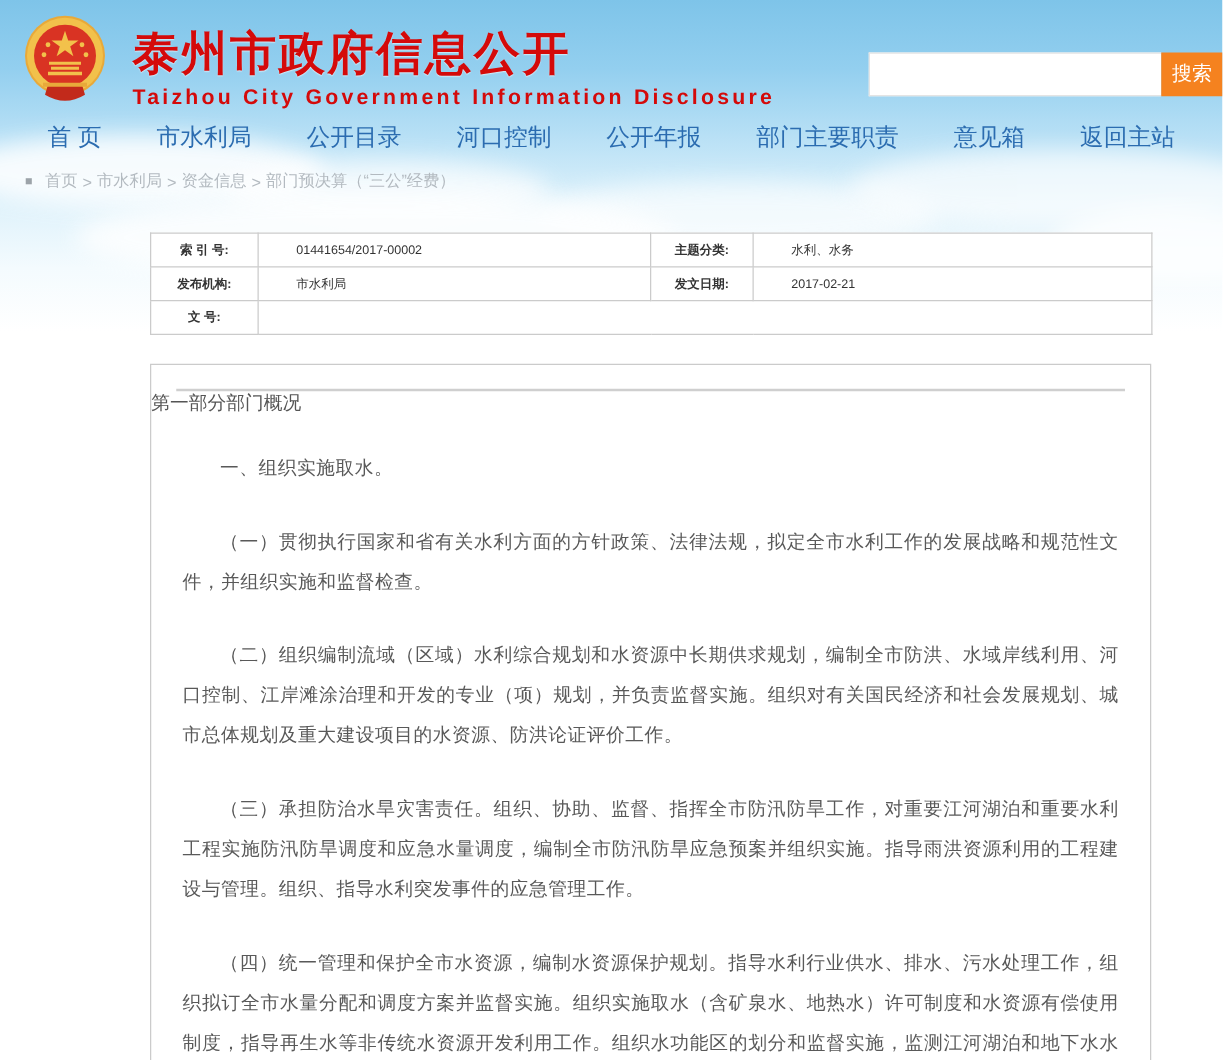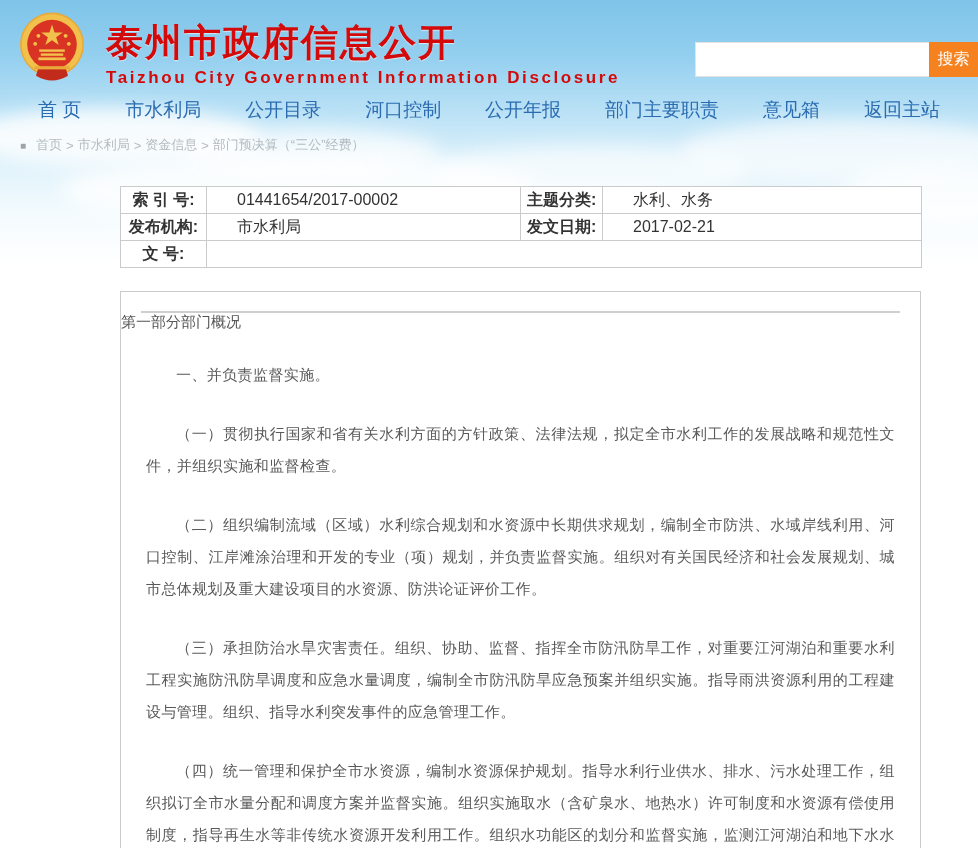--- a/index.html
+++ b/index.html
@@ -56,21 +56,21 @@
   .crumbs {
     position:absolute; left:20px; top:136px; font-size:13px; color:#B3BAC0;
     display:flex; align-items:center; gap:4px;
   }
   .crumbs .bullet { color:#9CA3A9; font-size:10px; margin-right:6px; }
   .crumbs a { color:#B3BAC0; text-decoration:none; }
   .crumbs .sep { color:#B3BAC0; }
 
   
   .meta { position:absolute; left:120px; top:186px; width:801px; border-collapse:collapse; table-layout:fixed; background:#fff; }
-  .meta td { border:1px solid #CBCBCB; height:27px; font-size:16px; color:#333; padding:0 6px; }
+  .meta td { border:1px solid #CBCBCB; height:27px; font-size:10px; color:#333; padding:0 6px; }
   .meta td.lbl { font-weight:bold; text-align:center; white-space:pre; }
   .meta td.val { padding-left:30px; font-family:"Liberation Sans","DejaVu Sans",sans-serif; }
 
   
   .doc {
     position:absolute; left:120px; top:291px; width:801px; height:600px;
     background:#fff; border:1px solid #CBCBCB;
   }
   .doc-title {
     margin-top:27px; text-align:center; color:#C00000; font-size:22px; font-weight:bold;
@@ -169,19 +169,19 @@
     <td class="lbl">文 号:</td>
     <td class="val" colspan="3"></td>
   </tr>
 </tbody>
   </table>
 
 <div class="doc">
   <div class="doc-divider"></div>
   <div class="doc-section">第一部分部门概况</div>
   <div class="doc-body">
-    <p>一、并负责监督实施。</p>
+    <p>一、组织实施取水。</p>
     <p>（一）贯彻执行国家和省有关水利方面的方针政策、法律法规，拟定全市水利工作的发展战略和规范性文件，并组织实施和监督检查。</p>
     <p>（二）组织编制流域（区域）水利综合规划和水资源中长期供求规划，编制全市防洪、水域岸线利用、河口控制、江岸滩涂治理和开发的专业（项）规划，并负责监督实施。组织对有关国民经济和社会发展规划、城市总体规划及重大建设项目的水资源、防洪论证评价工作。</p>
     <p>（三）承担防治水旱灾害责任。组织、协助、监督、指挥全市防汛防旱工作，对重要江河湖泊和重要水利工程实施防汛防旱调度和应急水量调度，编制全市防汛防旱应急预案并组织实施。指导雨洪资源利用的工程建设与管理。组织、指导水利突发事件的应急管理工作。</p>
     <p>（四）统一管理和保护全市水资源，编制水资源保护规划。指导水利行业供水、排水、污水处理工作，组织拟订全市水量分配和调度方案并监督实施。组织实施取水（含矿泉水、地热水）许可制度和水资源有偿使用制度，指导再生水等非传统水资源开发利用工作。组织水功能区的划分和监督实施，监测江河湖泊和地下水水量、水质，审定水域纳污能力，提出限制排污总量意见。指导全市饮用水水源保护工作，组织论证和按规定报批饮用水源地设置，指导地下水开发利用和城市规划区地下水资源管理保护工作。指导入河排污口设置并参与</p>
   </div>
 </div>
 
 </body></html>

